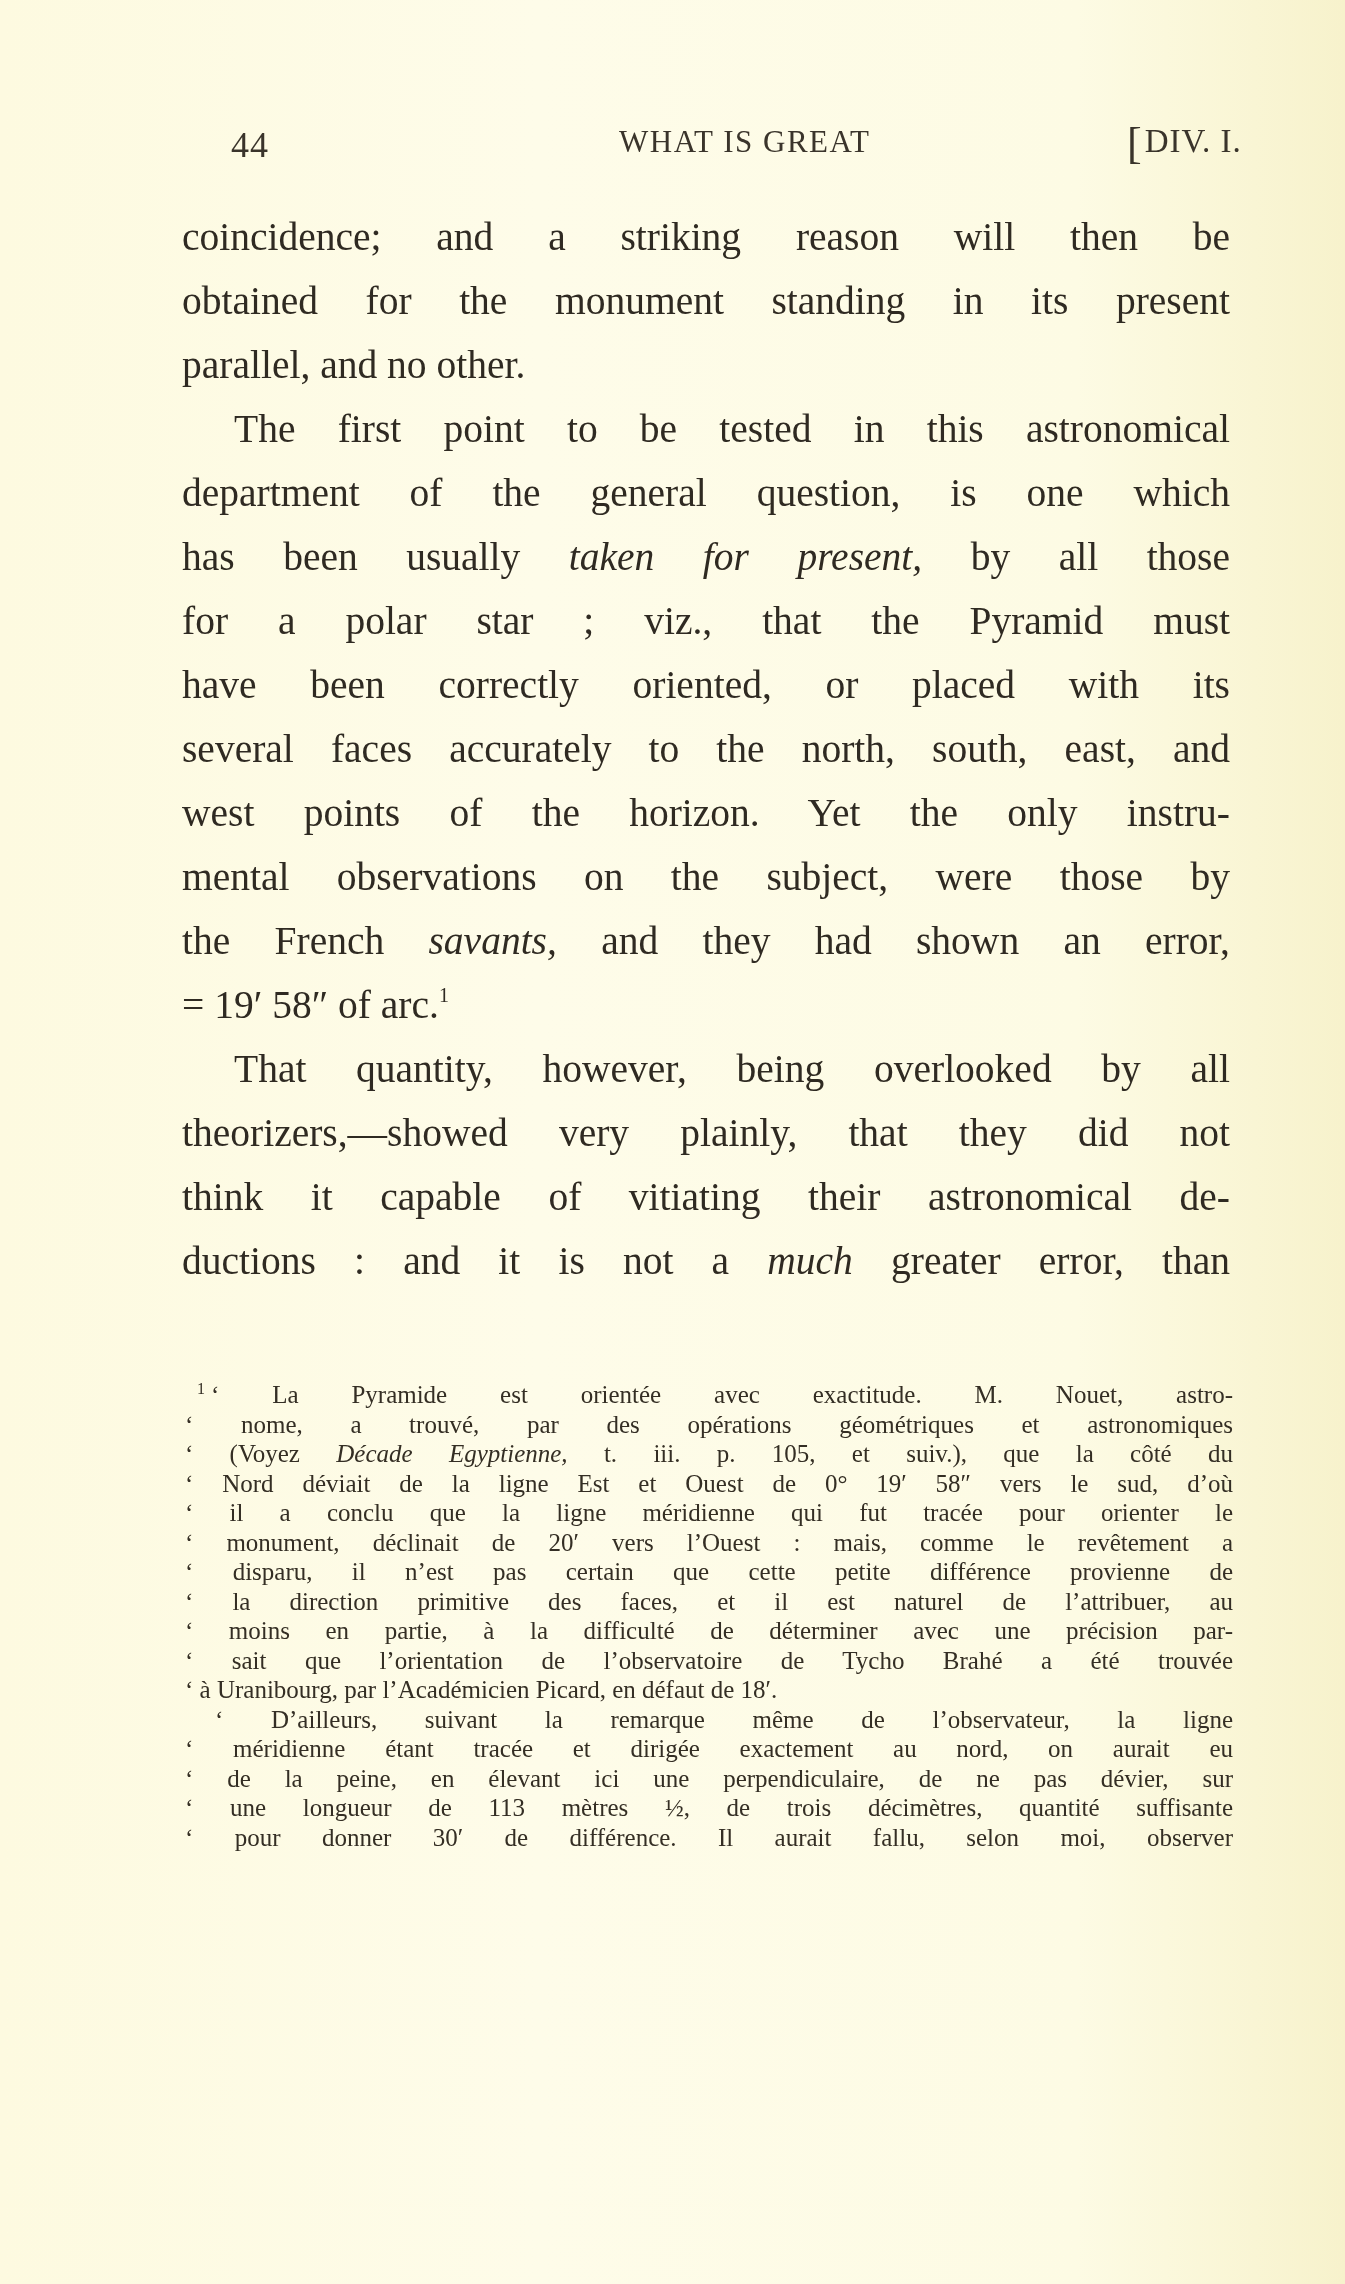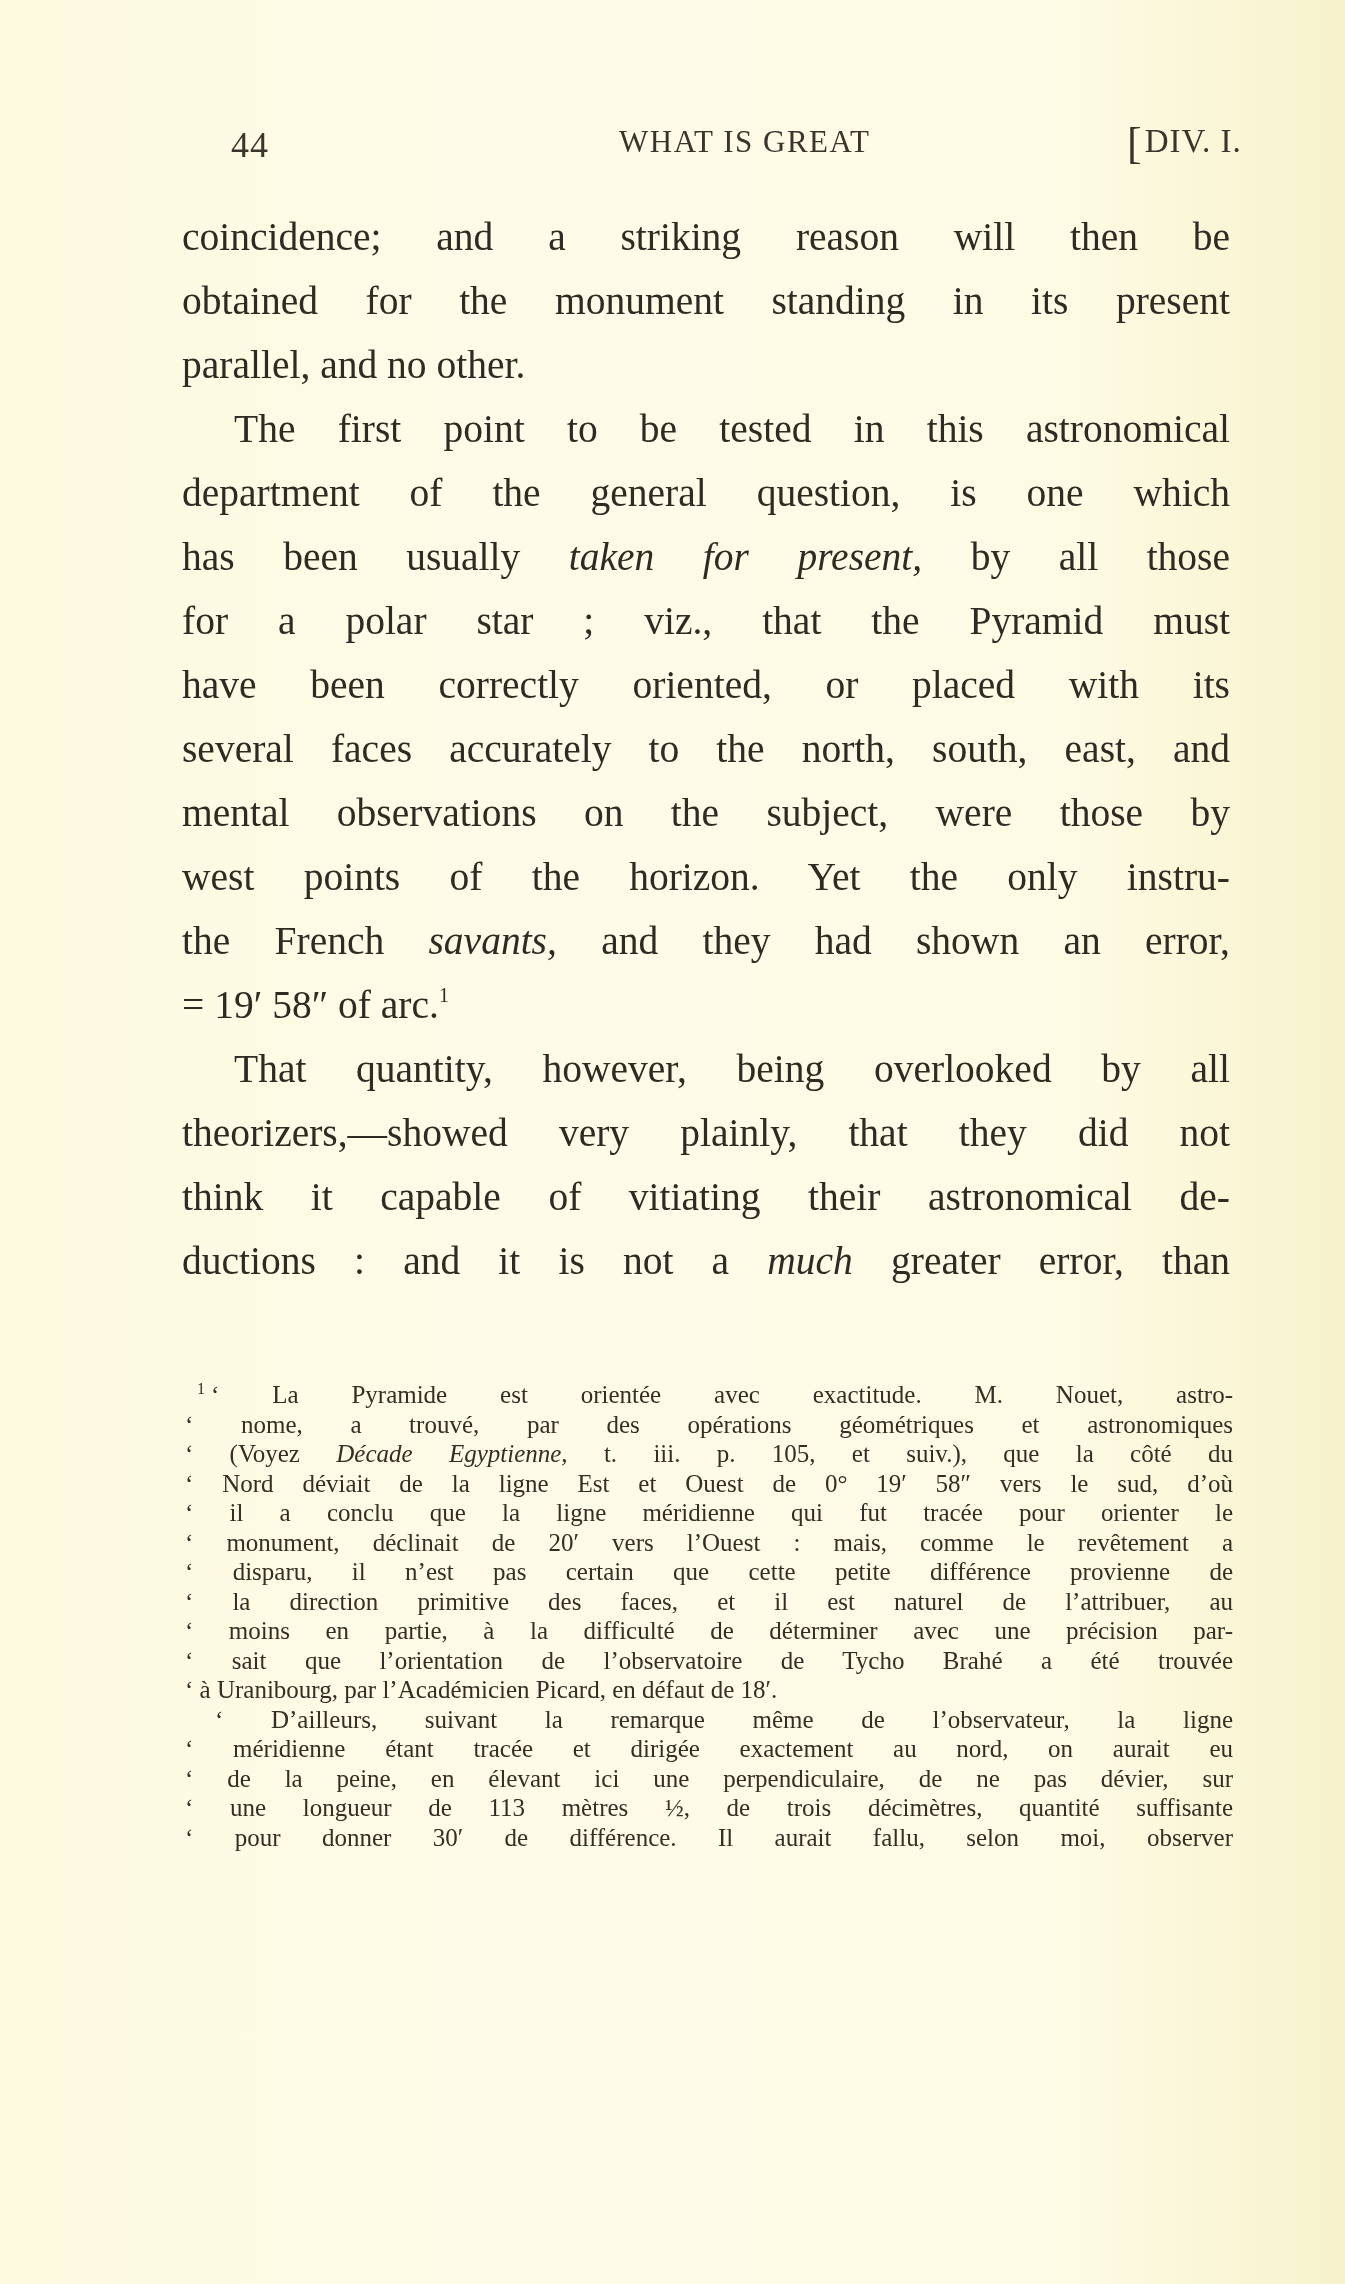--- a/index.html
+++ b/index.html
@@ -119,22 +119,22 @@
   <div class="body-text">
     <div class="line">coincidence; and a striking reason will then be</div>
     <div class="line">obtained for the monument standing in its present</div>
     <div class="line last">parallel, and no other.</div>
     <div class="line indent">The first point to be tested in this astronomical</div>
     <div class="line">department of the general question, is one which</div>
     <div class="line"><span>has been usually </span><em>taken for present,</em><span> by all those</span></div>
     <div class="line">for a polar star ; viz., that the Pyramid must</div>
     <div class="line">have been correctly oriented, or placed with its</div>
     <div class="line">several faces accurately to the north, south, east, and</div>
+    <div class="line">west points of the horizon. Yet the only instru-</div>
     <div class="line">mental observations on the subject, were those by</div>
-    <div class="line">west points of the horizon. Yet the only instru-</div>
     <div class="line"><span>the French </span><em>savants,</em><span> and they had shown an error,</span></div>
     <div class="line last"><span>= 19′ 58″ of arc.</span><sup>1</sup></div>
     <div class="line indent">That quantity, however, being overlooked by all</div>
     <div class="line">theorizers,—showed very plainly, that they did not</div>
     <div class="line">think it capable of vitiating their astronomical de-</div>
     <div class="line"><span>ductions : and it is not a </span><em>much</em><span> greater error, than</span></div>
   </div>
 
   <div class="footnotes">
     <div class="fn-line first"><sup class="fnmark">1</sup><span>‘ La Pyramide est orientée avec exactitude. M. Nouet, astro-</span></div>

